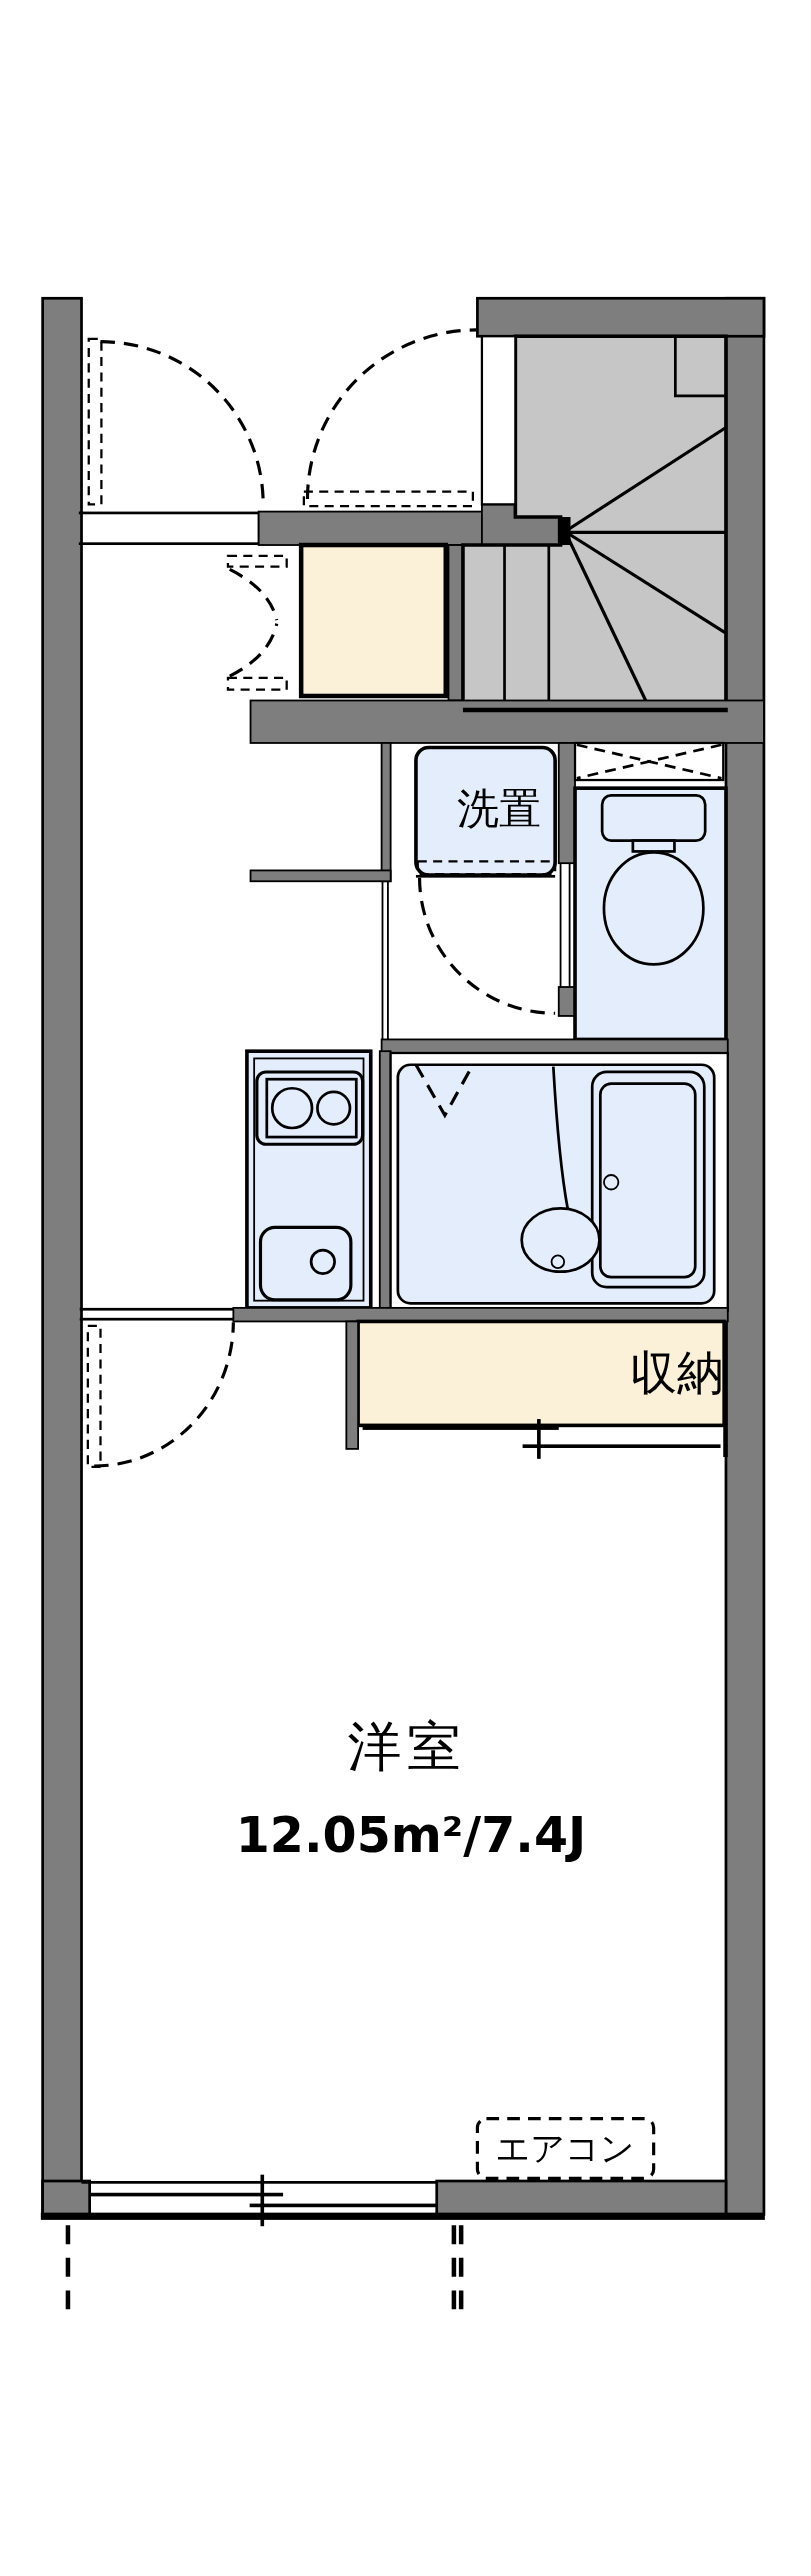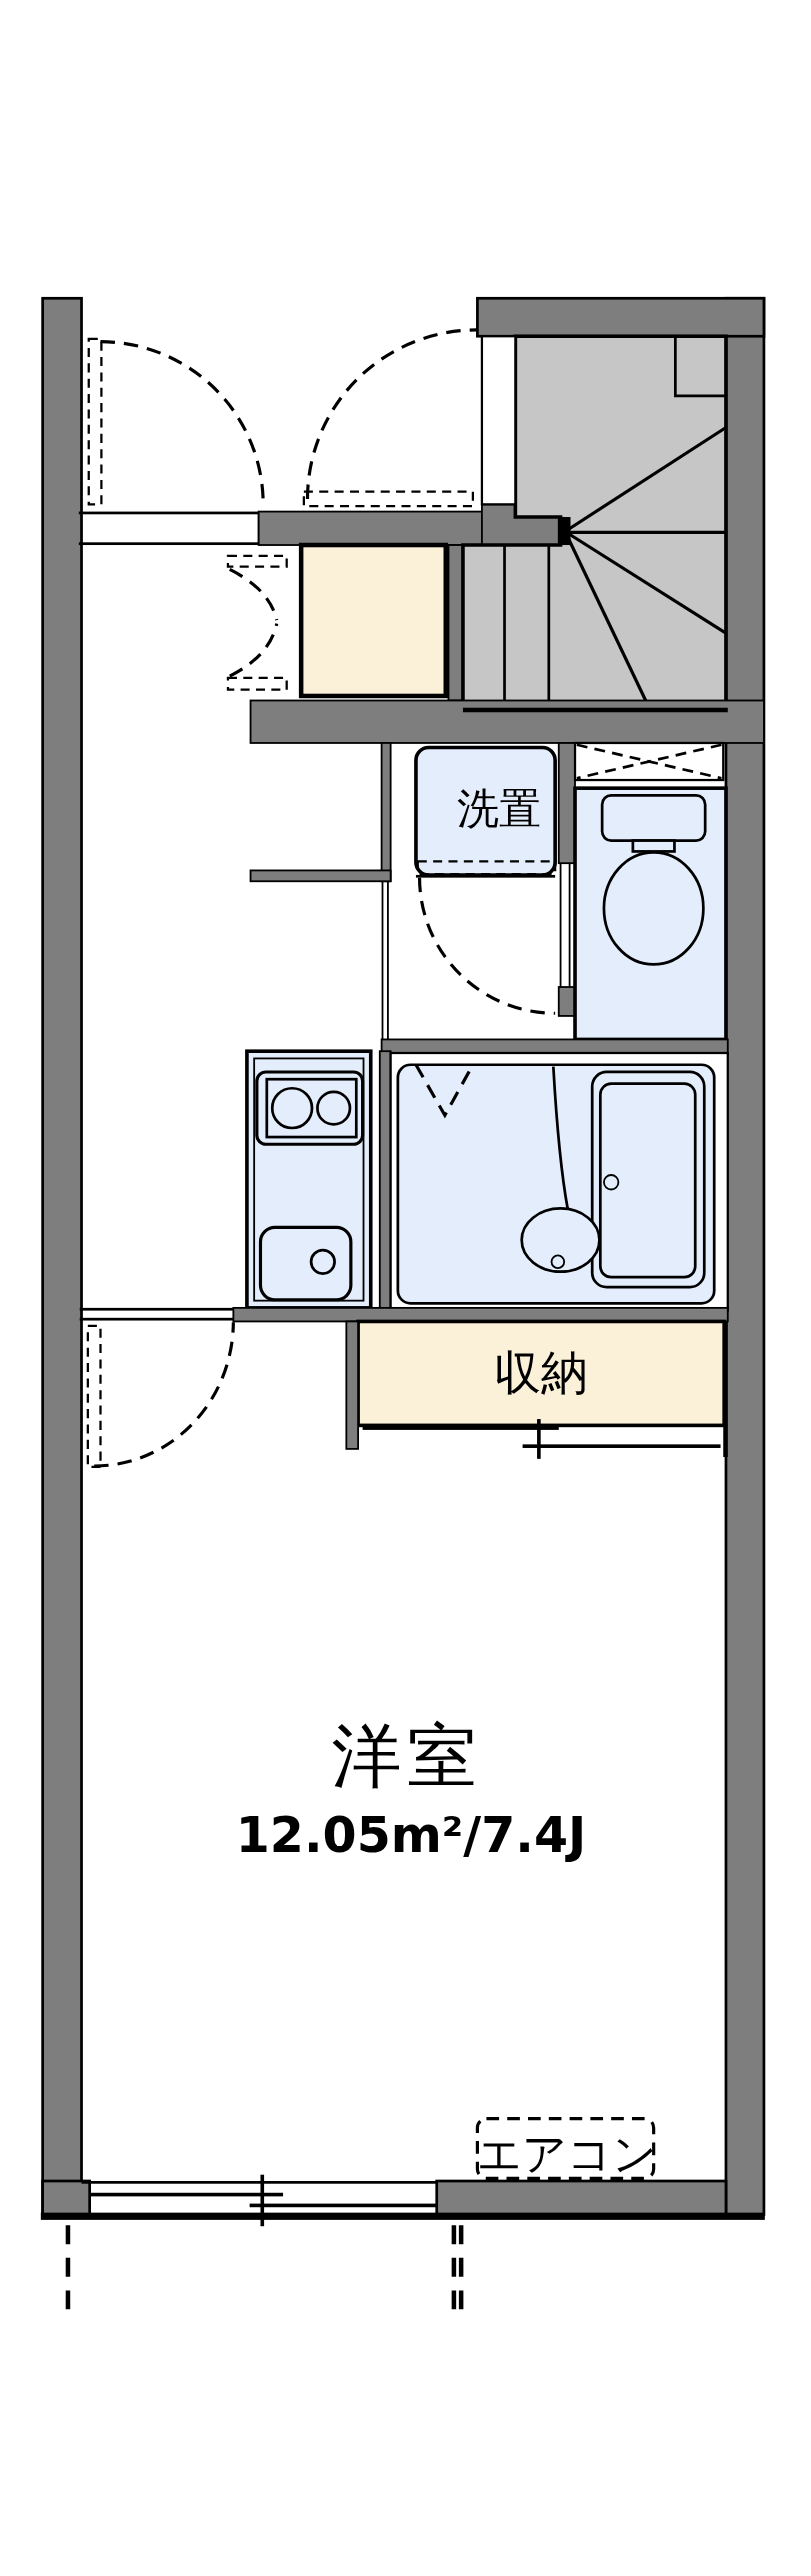--- a/index.html
+++ b/index.html
@@ -26,24 +26,24 @@
   .ln2 {fill:none;stroke:var(--line);stroke-width:2;}
   .ln35{fill:none;stroke:var(--line);stroke-width:3.5;}
   .dash{fill:none;stroke:var(--line);stroke-width:3.5;stroke-dasharray:16 10;}
   .dashleaf{fill:none;stroke:var(--line);stroke-width:2.5;stroke-dasharray:10 7;}
   .dashX{fill:none;stroke:var(--line);stroke-width:3;stroke-dasharray:12 8;}
   .dashB{fill:none;stroke:var(--line);stroke-width:5;stroke-dasharray:21 15;}
   .dashbox{fill:var(--bg);stroke:var(--line);stroke-width:3.5;stroke-dasharray:14 9;}
   
   .label{position:absolute;text-align:center;line-height:1.15;white-space:nowrap;}
   .lbl-laundry {left:416px;top:785px; width:166px;font-size:42px;}
-  .lbl-storage {left:358px;top:1346px;width:366px;font-size:47px;}
-  .lbl-room    {left:181px;top:1716px;width:452px;font-size:70px;letter-spacing:5.4px;}
+  .lbl-storage {left:358px;top:1346px;width:366px;font-size:47px;text-align:right;}
+  .lbl-room    {left:181px;top:1716px;width:452px;font-size:54px;letter-spacing:5.4px;}
   .lbl-area    {left:140px;top:1808px;width:542px;font-size:49px;font-weight:bold;}
-  .lbl-aircon  {left:477px;top:2129px;width:176px;font-size:44px;}
+  .lbl-aircon  {left:477px;top:2129px;width:176px;font-size:34px;}
 </style>
 </head>
 <body>
 
 <svg id="plan-svg" width="812" height="2576" viewBox="0 0 898 2850">
 
   <g>
     <rect class="w" x="47" y="330" width="43" height="2120"></rect>
     <rect class="w" x="803" y="330" width="42" height="2120"></rect>
     <rect class="w" x="528" y="330" width="317" height="42"></rect>

